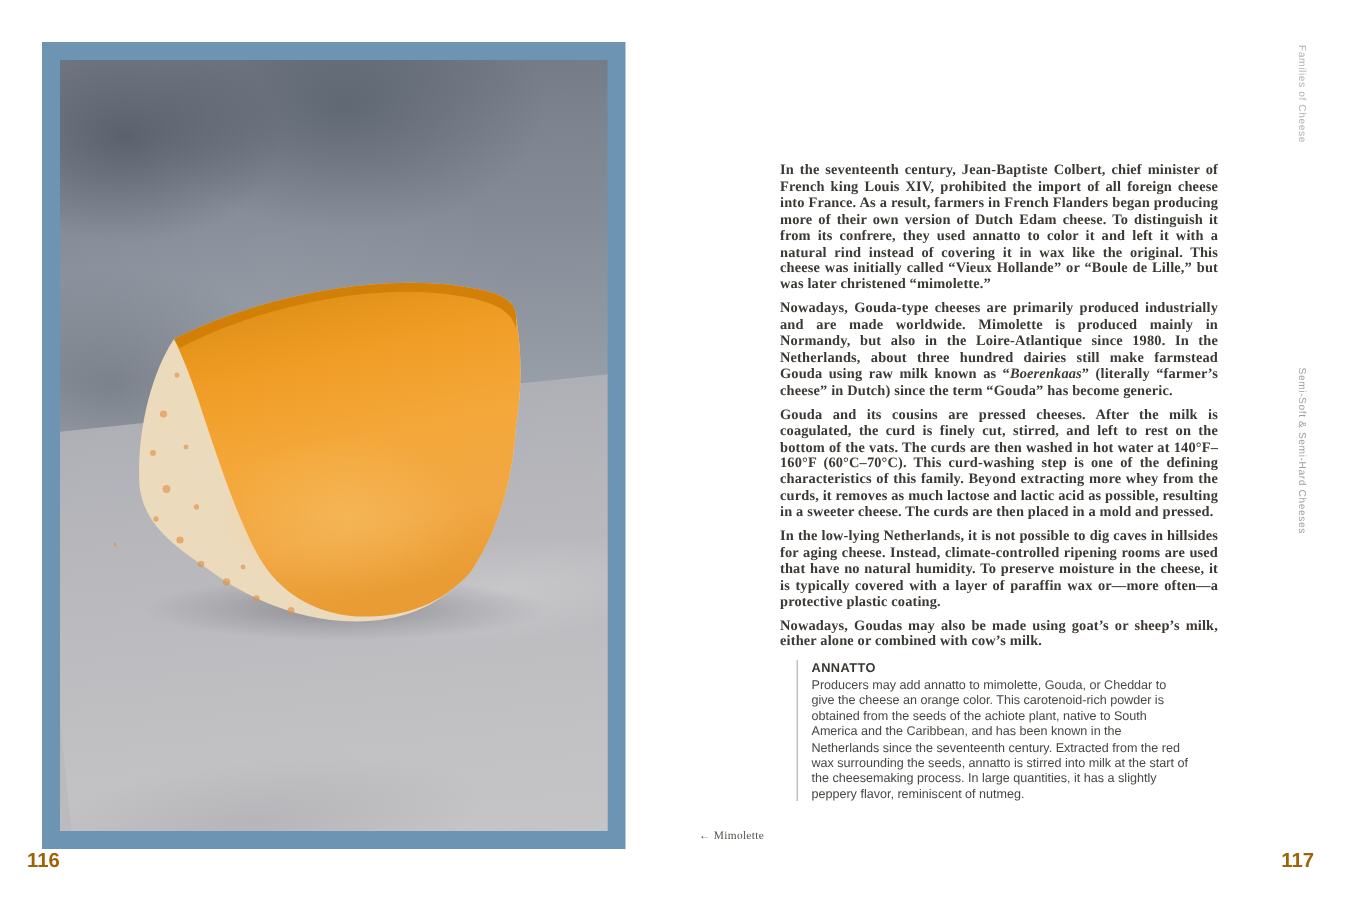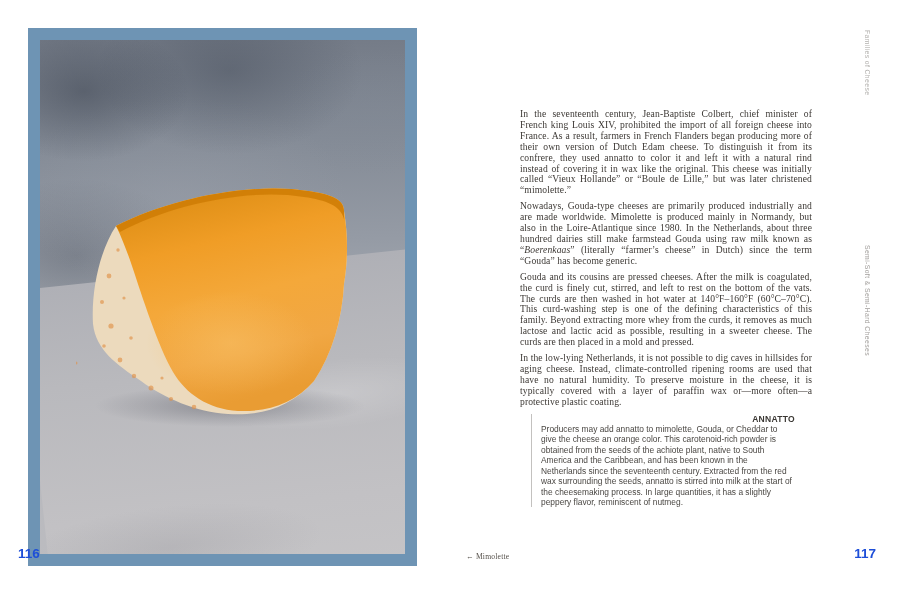--- a/index.html
+++ b/index.html
@@ -42,59 +42,60 @@
   
   .text-col{
     position:absolute;left:520px;top:109px;width:292px;
     color:#3c3834;
   }
   .text-col p{
     margin:0 0 5px 0;
     font-size:9.6px;line-height:10.9px;
     text-align:justify;
     letter-spacing:.1px;
+    font-weight:bold;
   }
   .section-heading{
     margin:6px 0 6px 0;
     font-family:"Liberation Sans", sans-serif;
     font-size:11px;line-height:13px;font-weight:700;
     color:#34302c;letter-spacing:.2px;
   }
   .annatto-box{
     margin:6px 0 0 11px;
     border-left:1px solid #c3c1bf;
     padding-left:9px;
     width:254px;
     font-family:"Liberation Sans", sans-serif;
     color:#4a4743;
   }
   .annatto-title{
-    font-size:8.5px;font-weight:700;line-height:10.5px;color:#3a3733;letter-spacing:.3px;text-align:right;
+    font-size:8.5px;font-weight:700;line-height:10.5px;color:#3a3733;letter-spacing:.3px;
   }
   .annatto-body{
     font-size:8.4px;line-height:10.4px;text-align:left;
   }
   .caption{
     position:absolute;left:466px;top:552px;
     font-size:7.6px;color:#55504a;letter-spacing:.2px;
   }
   .caption .cap-text{}
   .vlabel{
     position:absolute;
     writing-mode:vertical-rl;
     font-family:"Liberation Sans", sans-serif;
     font-size:6.8px;letter-spacing:.4px;
     white-space:nowrap;
   }
   .vlabel-top{left:864px;top:30px;color:#b3b1ae;}
   .vlabel-bottom{left:864px;top:245px;color:#a29f9c;}
   .page-num{
-    position:absolute;top:546px;
+    position:absolute;top:566px;
     font-family:"Liberation Sans", sans-serif;
-    font-size:13.5px;font-weight:700;color:#1d4ed8;
+    font-size:13.5px;font-weight:700;color:#a16207;
   }
   .page-num-left{left:18px;}
   .page-num-right{right:21px;}
 </style>
 </head>
 <body>
 
 <div class="photo-frame">
   <div class="photo">
     <div class="table-surface"></div>
@@ -147,20 +148,21 @@
 </div>
 <div class="page-num page-num-left">116</div>
 
 <div class="text-col">
   <p>In the seventeenth century, Jean-Baptiste Colbert, chief minister of French king Louis XIV, prohibited the import of all foreign cheese into France. As a result, farmers in French Flanders began producing more of their own version of Dutch Edam cheese. To distinguish it from its confrere, they used annatto to color it and left it with a natural rind instead of covering it in wax like the original. This cheese was initially called “Vieux Hollande” or “Boule de Lille,” but was later christened “mimolette.”</p>
   <p><span>Nowadays, Gouda-type cheeses are primarily produced industrially and are made worldwide. Mimolette is produced mainly in Normandy, but also in the Loire-Atlantique since 1980. In the Netherlands, about three hundred dairies still make farmstead Gouda using raw milk known as “</span><i>Boerenkaas</i><span>” (literally “farmer’s cheese” in Dutch) since the term “Gouda” has become generic.</span></p>
 
 
   <p>Gouda and its cousins are pressed cheeses. After the milk is coagulated, the curd is finely cut, stirred, and left to rest on the bottom of the vats. The curds are then washed in hot water at 140°F–160°F (60°C–70°C). This curd-washing step is one of the defining characteristics of this family. Beyond extracting more whey from the curds, it removes as much lactose and lactic acid as possible, resulting in a sweeter cheese. The curds are then placed in a mold and pressed.</p>
   <p>In the low-lying Netherlands, it is not possible to dig caves in hillsides for aging cheese. Instead, climate-controlled ripening rooms are used that have no natural humidity. To preserve moisture in the cheese, it is typically covered with a layer of paraffin wax or—more often—a protective plastic coating.</p>
+  <p>Nowadays, Goudas may also be made using goat’s or sheep’s milk, either alone or combined with cow’s milk.</p>
 
   <div class="annatto-box">
     <div class="annatto-title">ANNATTO</div>
     <div class="annatto-body">Producers may add annatto to mimolette, Gouda, or Cheddar to give the cheese an orange color. This carotenoid-rich powder is obtained from the seeds of the achiote plant, native to South America and the Caribbean, and has been known in the Netherlands since the seventeenth century. Extracted from the red wax surrounding the seeds, annatto is stirred into milk at the start of the cheesemaking process. In large quantities, it has a slightly peppery flavor, reminiscent of nutmeg.</div>
   </div>
 </div>
 
 <div class="caption"><span>←</span>&nbsp;<span class="cap-text">Mimolette</span></div>
 
 <div class="vlabel vlabel-top">Families of Cheese</div>

